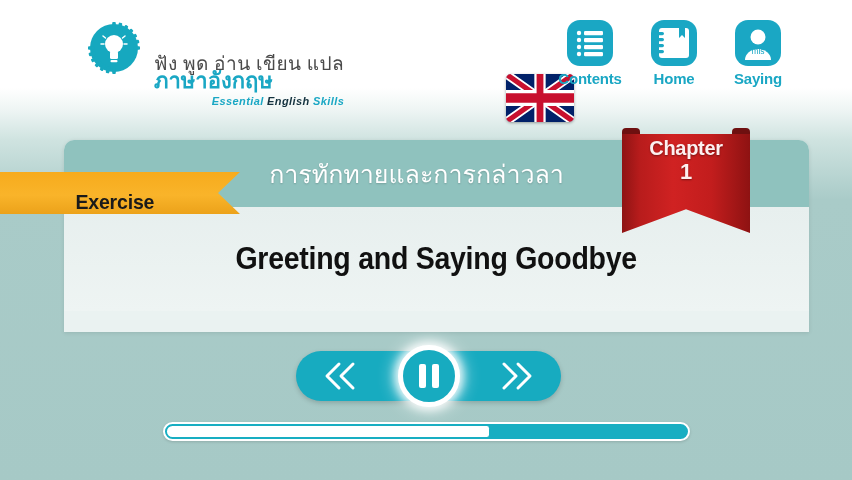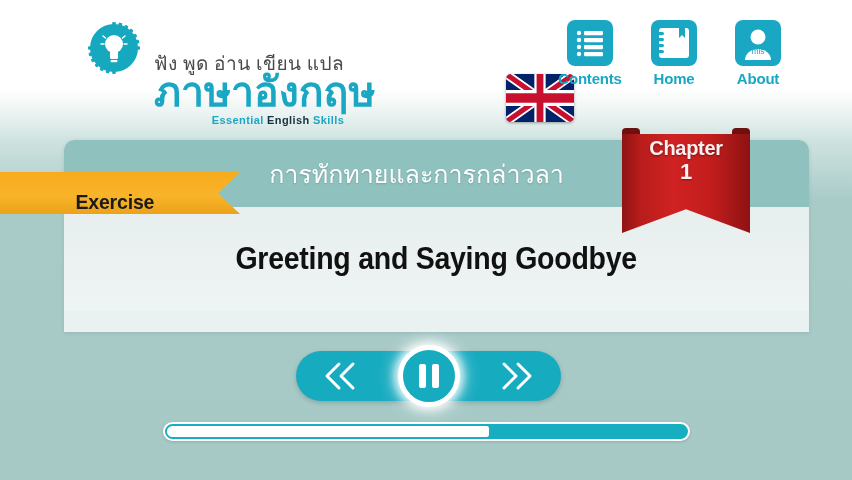--- a/index.html
+++ b/index.html
@@ -55,36 +55,37 @@
   .thai-line1 {
     font-size: 19px;
     color: #4a4a4a;
     letter-spacing: 0.5px;
     line-height: 1.05;
     white-space: nowrap;
     font-family: Liberation Serif, serif;
   }
 
   .thai-line2 {
-    font-size: 41px;
+    font-size: 22px;
     font-weight: bold;
     color: #1aa7c4;
     line-height: 1.0;
     margin-top: -2px;
     white-space: nowrap;
-    font-family: Liberation Serif, serif;
+    font-family: Liberation Mono, monospace;
   }
 
   .subbrand {
     font-size: 11px;
     font-weight: bold;
     letter-spacing: 0.4px;
     margin-top: 1px;
     text-align: center;
     width: 248px;
+    font-style: italic;
   }
   .subbrand .w1 { color: #1aa7c4; }
   .subbrand .w2 { color: #14323f; }
   .subbrand .w3 { color: #1aa7c4; }
 
   .uk-flag {
     position: absolute;
     left: 418px;
     top: 56px;
     width: 68px; height: 48px;
@@ -102,21 +103,21 @@
   }
   .nav-item {
     width: 64px;
     text-align: center;
     cursor: pointer;
   }
   .nav-icon {
     width: 46px; height: 46px;
     margin: 0 auto;
     background: #1aa7c4;
-    border-radius: 8px;
+    border-radius: 13px;
     position: relative;
     text-align: right;
   }
   .nav-label {
     margin-top: 4px;
     font-size: 15px;
     font-weight: bold;
     color: #1aa7c4;
     letter-spacing: -0.2px;
   }
@@ -389,21 +390,21 @@
       </div>
 
       <div class="nav-item">
         <div class="nav-icon">
           <svg viewBox="0 0 46 46" width="46" height="46">
             <circle cx="23" cy="17" r="7.5" fill="#ffffff"></circle>
             <path d="M10 40 a13 11 0 0 1 26 0 z" fill="#ffffff"></path>
             <text x="23" y="34" font-family="Liberation Sans, sans-serif" font-size="8.5" fill="#1aa7c4" text-anchor="middle">mis</text>
           </svg>
         </div>
-        <div class="nav-label">About</div>
+        <div class="nav-label">Saying</div>
       </div>
     </div>
   </div>
 
   <div class="card">
     <div class="card-header"></div>
     <div class="card-title-thai">การทักทายและการกล่าวลา</div>
     <div class="card-body">
       <div class="card-body-title">Greeting and Saying Goodbye</div>
     </div>

